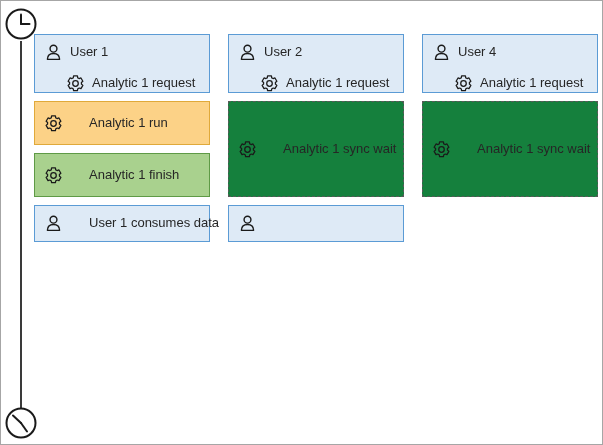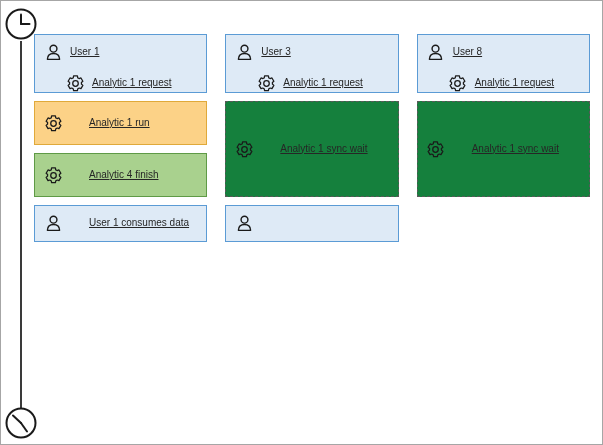--- a/index.html
+++ b/index.html
@@ -91,23 +91,22 @@
     display: inline-flex;
     align-items: center;
     justify-content: center;
     width: 20px;
     height: 20px;
   }
   .icon svg { display: block; }
 
   .node-label {
     white-space: nowrap;
-    font-size: 10px;
+    font-size: 13px;
     color: #262626;
-    text-decoration: underline;
   }
 </style>
 </head>
 <body>
 
 <div id="canvas">
 
   <div class="clock top">
     <svg viewBox="0 0 34 34" width="34" height="34" aria-hidden="true">
       <circle cx="17" cy="17" r="14.5" fill="#ffffff" stroke="#1a1a1a" stroke-width="2"></circle>
@@ -172,21 +171,21 @@
   <span class="icon">
     <svg viewBox="0 0 24 24" width="19" height="19" aria-hidden="true">
       <path d="M9.6 2.4 h4.8 l0.45 2.4 a7.6 7.6 0 0 1 1.75 1.0 l2.3 -0.8 l2.4 4.15 l-1.85 1.6
                a7.6 7.6 0 0 1 0 2.0 l1.85 1.6 l-2.4 4.15 l-2.3 -0.8 a7.6 7.6 0 0 1 -1.75 1.0
                l-0.45 2.4 h-4.8 l-0.45 -2.4 a7.6 7.6 0 0 1 -1.75 -1.0 l-2.3 0.8 l-2.4 -4.15
                l1.85 -1.6 a7.6 7.6 0 0 1 0 -2.0 l-1.85 -1.6 l2.4 -4.15 l2.3 0.8
                a7.6 7.6 0 0 1 1.75 -1.0 Z" fill="none" stroke="#1a1a1a" stroke-width="1.6" stroke-linejoin="round"></path>
       <circle cx="12" cy="12" r="3.5" fill="none" stroke="#1a1a1a" stroke-width="1.6"></circle>
     </svg>
   </span>
-<span class="node-label">Analytic 4 finish</span>
+<span class="node-label">Analytic 1 finish</span>
           </div>
         </div>
         <div class="node blue h-consumes">
           <div class="node-row center">
   <span class="icon">
     <svg viewBox="0 0 20 20" width="19" height="19" aria-hidden="true">
       <circle cx="10" cy="6" r="3.6" fill="none" stroke="#1a1a1a" stroke-width="1.5"></circle>
       <path d="M3.6 17.2 C3.6 12.6 6.4 11 10 11 C13.6 11 16.4 12.6 16.4 17.2 Z" fill="none" stroke="#1a1a1a" stroke-width="1.5" stroke-linejoin="round"></path>
     </svg>
   </span>
@@ -196,21 +195,21 @@
       </div>
       <div class="column">
         <div class="node blue h-request">
           <div class="node-row">
   <span class="icon">
     <svg viewBox="0 0 20 20" width="19" height="19" aria-hidden="true">
       <circle cx="10" cy="6" r="3.6" fill="none" stroke="#1a1a1a" stroke-width="1.5"></circle>
       <path d="M3.6 17.2 C3.6 12.6 6.4 11 10 11 C13.6 11 16.4 12.6 16.4 17.2 Z" fill="none" stroke="#1a1a1a" stroke-width="1.5" stroke-linejoin="round"></path>
     </svg>
   </span>
-<span class="node-label">User 3</span>
+<span class="node-label">User 2</span>
           </div>
           <div class="node-row indent">
   <span class="icon">
     <svg viewBox="0 0 24 24" width="19" height="19" aria-hidden="true">
       <path d="M9.6 2.4 h4.8 l0.45 2.4 a7.6 7.6 0 0 1 1.75 1.0 l2.3 -0.8 l2.4 4.15 l-1.85 1.6
                a7.6 7.6 0 0 1 0 2.0 l1.85 1.6 l-2.4 4.15 l-2.3 -0.8 a7.6 7.6 0 0 1 -1.75 1.0
                l-0.45 2.4 h-4.8 l-0.45 -2.4 a7.6 7.6 0 0 1 -1.75 -1.0 l-2.3 0.8 l-2.4 -4.15
                l1.85 -1.6 a7.6 7.6 0 0 1 0 -2.0 l-1.85 -1.6 l2.4 -4.15 l2.3 0.8
                a7.6 7.6 0 0 1 1.75 -1.0 Z" fill="none" stroke="#1a1a1a" stroke-width="1.6" stroke-linejoin="round"></path>
       <circle cx="12" cy="12" r="3.5" fill="none" stroke="#1a1a1a" stroke-width="1.6"></circle>
@@ -247,21 +246,21 @@
       </div>
       <div class="column">
         <div class="node blue h-request">
           <div class="node-row">
   <span class="icon">
     <svg viewBox="0 0 20 20" width="19" height="19" aria-hidden="true">
       <circle cx="10" cy="6" r="3.6" fill="none" stroke="#1a1a1a" stroke-width="1.5"></circle>
       <path d="M3.6 17.2 C3.6 12.6 6.4 11 10 11 C13.6 11 16.4 12.6 16.4 17.2 Z" fill="none" stroke="#1a1a1a" stroke-width="1.5" stroke-linejoin="round"></path>
     </svg>
   </span>
-<span class="node-label">User 8</span>
+<span class="node-label">User 4</span>
           </div>
           <div class="node-row indent">
   <span class="icon">
     <svg viewBox="0 0 24 24" width="19" height="19" aria-hidden="true">
       <path d="M9.6 2.4 h4.8 l0.45 2.4 a7.6 7.6 0 0 1 1.75 1.0 l2.3 -0.8 l2.4 4.15 l-1.85 1.6
                a7.6 7.6 0 0 1 0 2.0 l1.85 1.6 l-2.4 4.15 l-2.3 -0.8 a7.6 7.6 0 0 1 -1.75 1.0
                l-0.45 2.4 h-4.8 l-0.45 -2.4 a7.6 7.6 0 0 1 -1.75 -1.0 l-2.3 0.8 l-2.4 -4.15
                l1.85 -1.6 a7.6 7.6 0 0 1 0 -2.0 l-1.85 -1.6 l2.4 -4.15 l2.3 0.8
                a7.6 7.6 0 0 1 1.75 -1.0 Z" fill="none" stroke="#1a1a1a" stroke-width="1.6" stroke-linejoin="round"></path>
       <circle cx="12" cy="12" r="3.5" fill="none" stroke="#1a1a1a" stroke-width="1.6"></circle>

